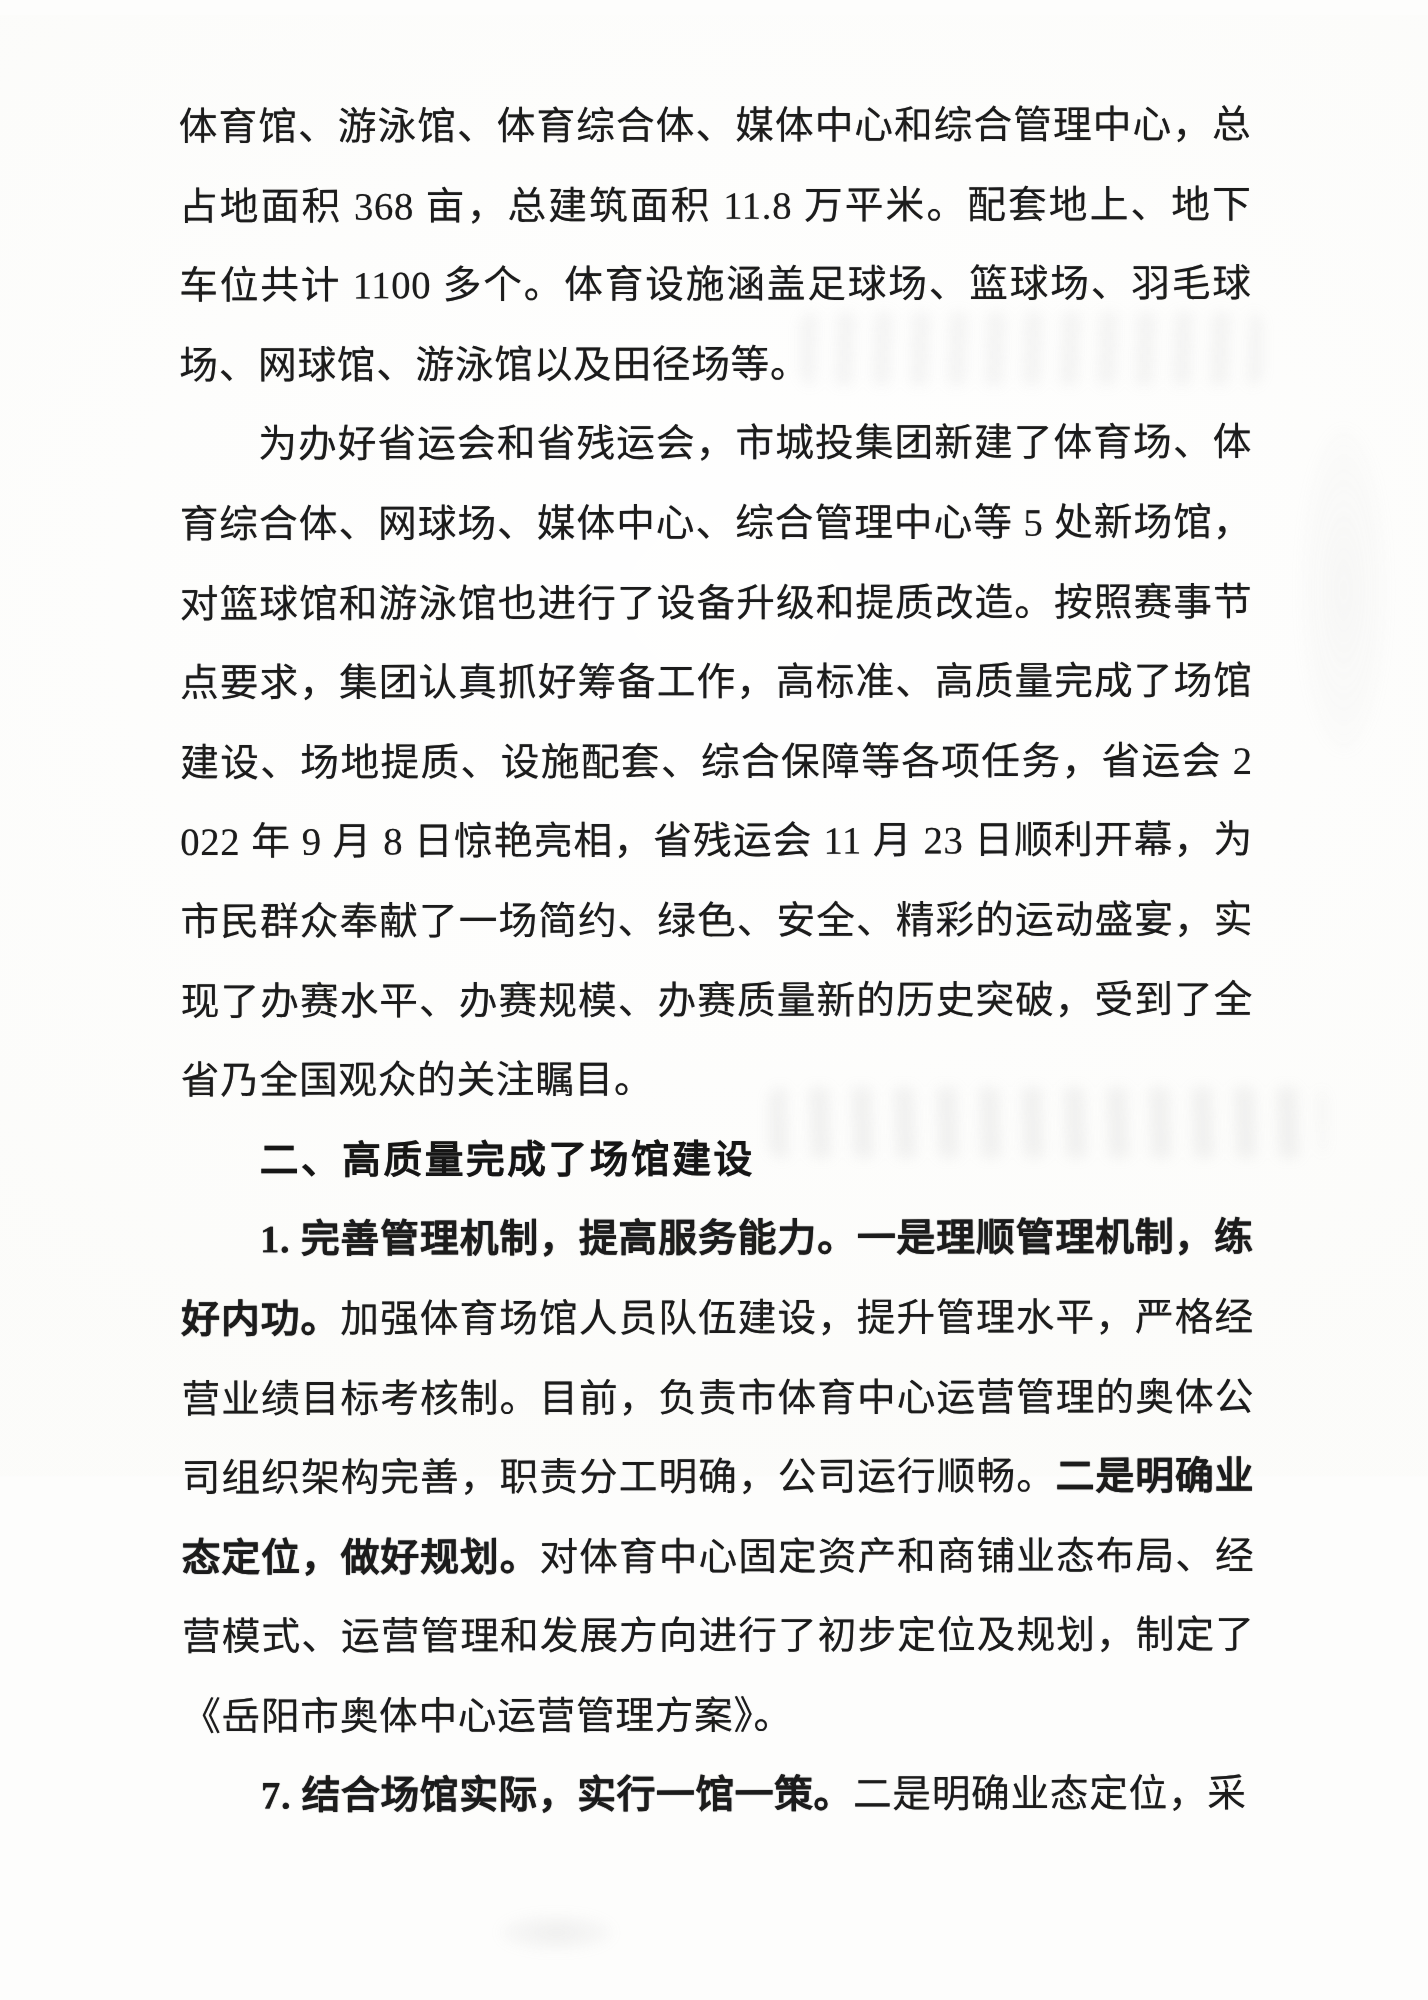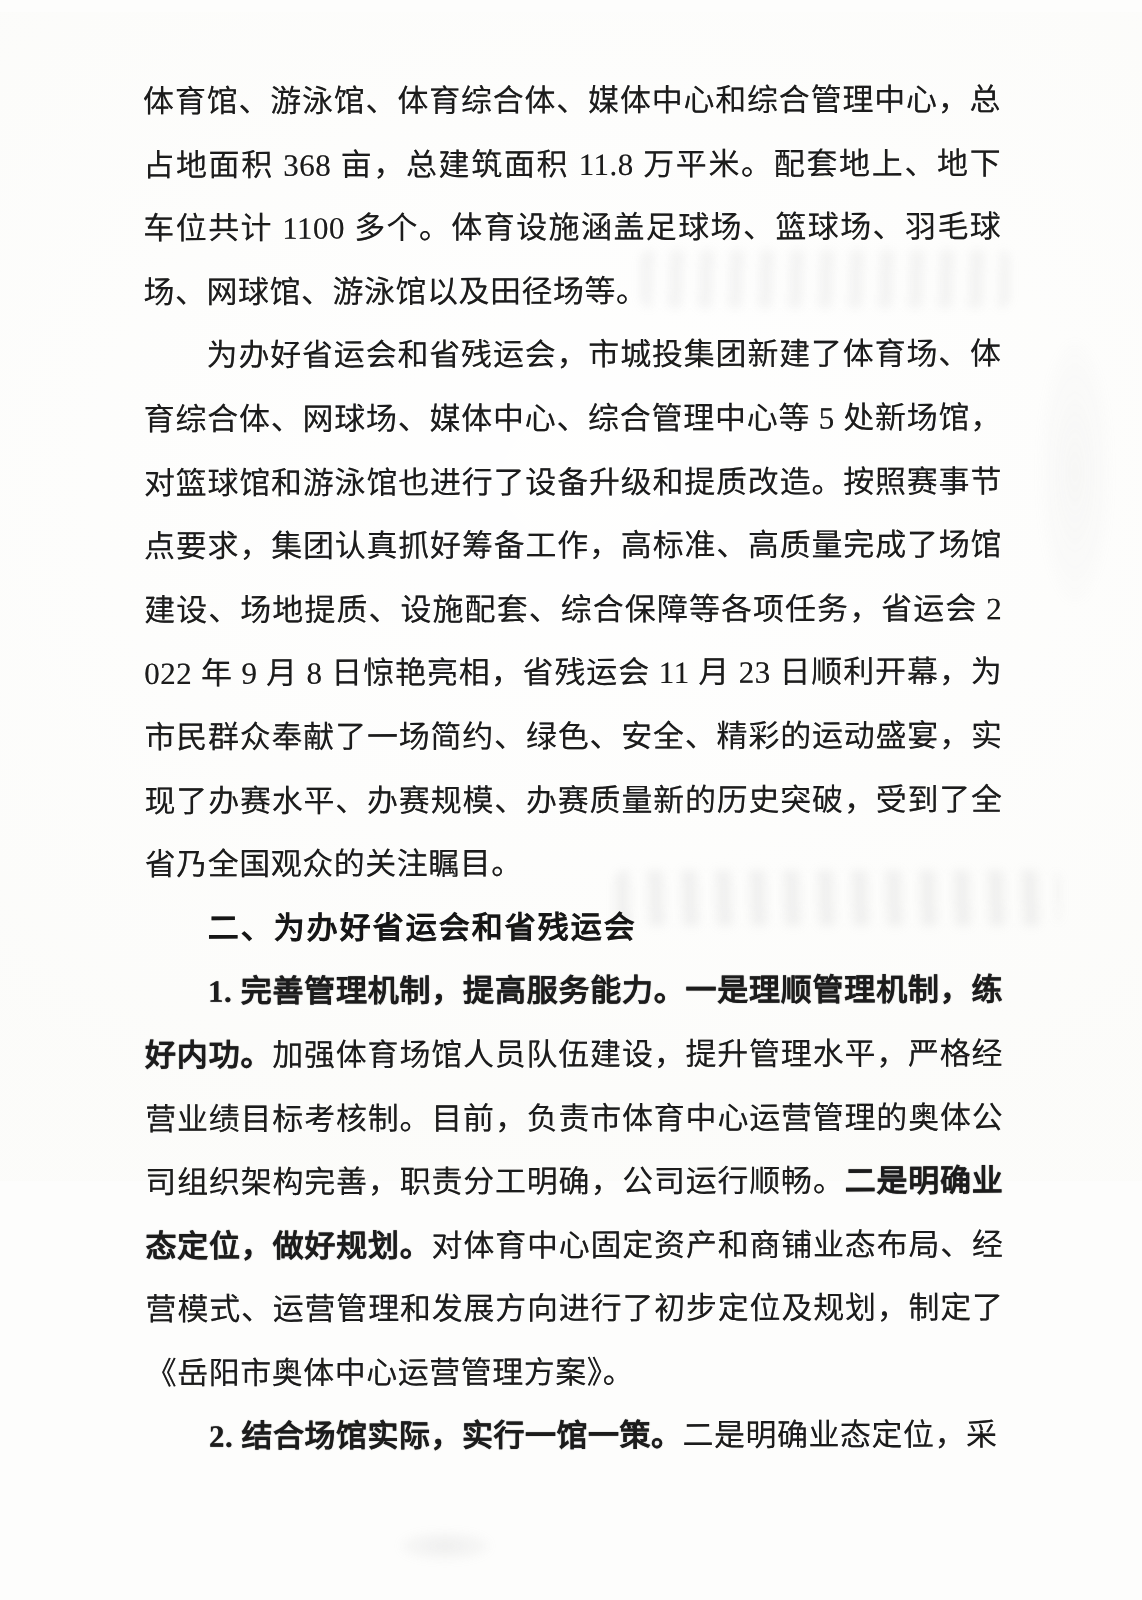--- a/index.html
+++ b/index.html
@@ -96,20 +96,20 @@
   <div class="ghost ghost-2"></div>
   <div class="ghost ghost-3"></div>
   <div class="ghost ghost-5"></div>
 
   <div class="content">
 
     <p class="para"><span>体育馆、游泳馆、体育综合体、媒体中心和综合管理中心，总占地面积 368 亩，总建筑面积 11.8 万平米。配套地上、地下车位共计 1100 多个。体育设施涵盖足球场、篮球场、羽毛球场、网球馆、游泳馆以及田径场等。</span></p>
 
     <p class="para indent"><span>为办好省运会和省残运会，市城投集团新建了体育场、体育综合体、网球场、媒体中心、综合管理中心等 5 处新场馆，对篮球馆和游泳馆也进行了设备升级和提质改造。按照赛事节点要求，集团认真抓好筹备工作，高标准、高质量完成了场馆建设、场地提质、设施配套、综合保障等各项任务，省运会 2022 年 9 月 8 日惊艳亮相，省残运会 11 月 23 日顺利开幕，为市民群众奉献了一场简约、绿色、安全、精彩的运动盛宴，实现了办赛水平、办赛规模、办赛质量新的历史突破，受到了全省乃全国观众的关注瞩目。</span></p>
 
-    <p class="para indent heading"><span>二、为办好省运会和省残运会</span></p>
+    <p class="para indent heading"><span>二、高质量完成了场馆建设</span></p>
 
     <p class="para indent"><span class="b">1. 完善管理机制，提高服务能力。一是理顺管理机制，练好内功。</span><span>加强体育场馆人员队伍建设，提升管理水平，严格经营业绩目标考核制。目前，负责市体育中心运营管理的奥体公司组织架构完善，职责分工明确，公司运行顺畅。</span><span class="b">二是明确业态定位，做好规划。</span><span>对体育中心固定资产和商铺业态布局、经营模式、运营管理和发展方向进行了初步定位及规划，制定了《岳阳市奥体中心运营管理方案》。</span></p>
 
-    <p class="para indent"><span class="b">2. 结合场馆实际，实行一馆一策。</span><span>二是明确业态定位，采</span></p>
+    <p class="para indent"><span class="b">7. 结合场馆实际，实行一馆一策。</span><span>二是明确业态定位，采</span></p>
 
   </div>
 </div>
 
 </body></html>

